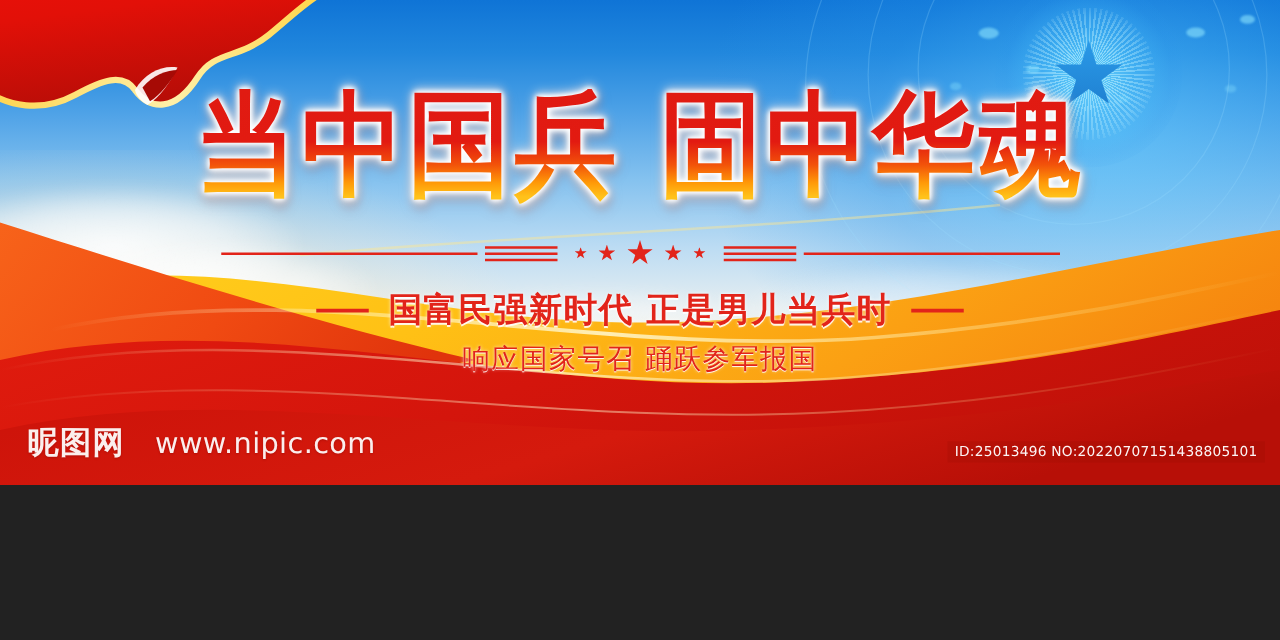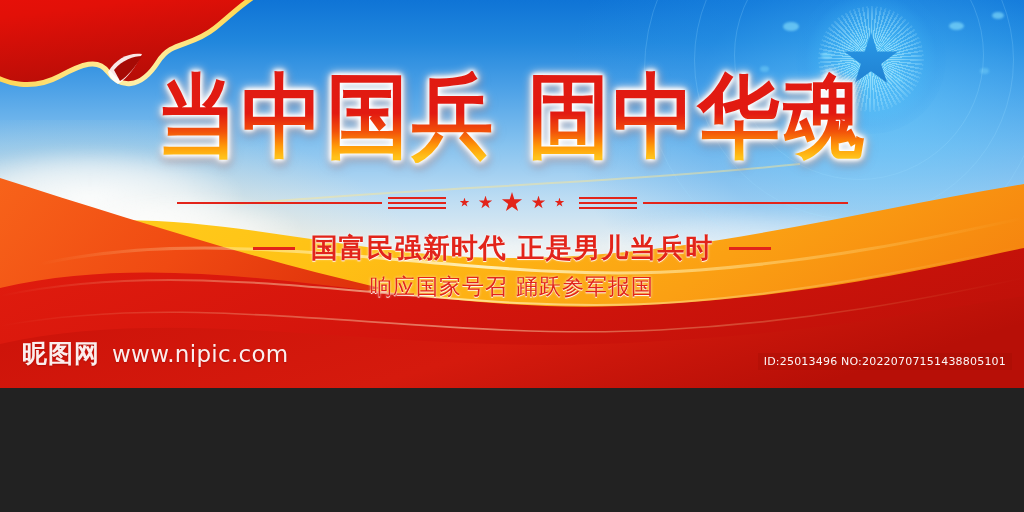--- a/index.html
+++ b/index.html
@@ -168,21 +168,21 @@
     position:absolute;left:0;top:272px;width:100%;text-align:center;z-index:20;
     font-size:22px;font-weight:normal;color:#e2241a;letter-spacing:1px;
     font-family:"DejaVu Sans","Liberation Sans",sans-serif;
     text-shadow:0 1px 0 rgba(255,255,255,.85),0 0 3px rgba(255,255,255,.75);
     white-space:nowrap;
   }
 
   
   .wm-left{
     position:absolute;left:22px;bottom:18px;z-index:40;
-    display:flex;align-items:baseline;gap:12px;
+    display:flex;align-items:baseline;gap:24px;
     color:#fff;opacity:.93;
   }
   .wm-left .cn{
     font-size:25px;font-weight:bold;letter-spacing:1px;
     font-family:"DejaVu Sans","Liberation Sans",sans-serif;
     text-shadow:0 1px 2px rgba(120,0,0,.4);
   }
   .wm-left .url{
     font-size:23px;letter-spacing:.3px;
     font-family:"DejaVu Sans","Liberation Sans",sans-serif;

